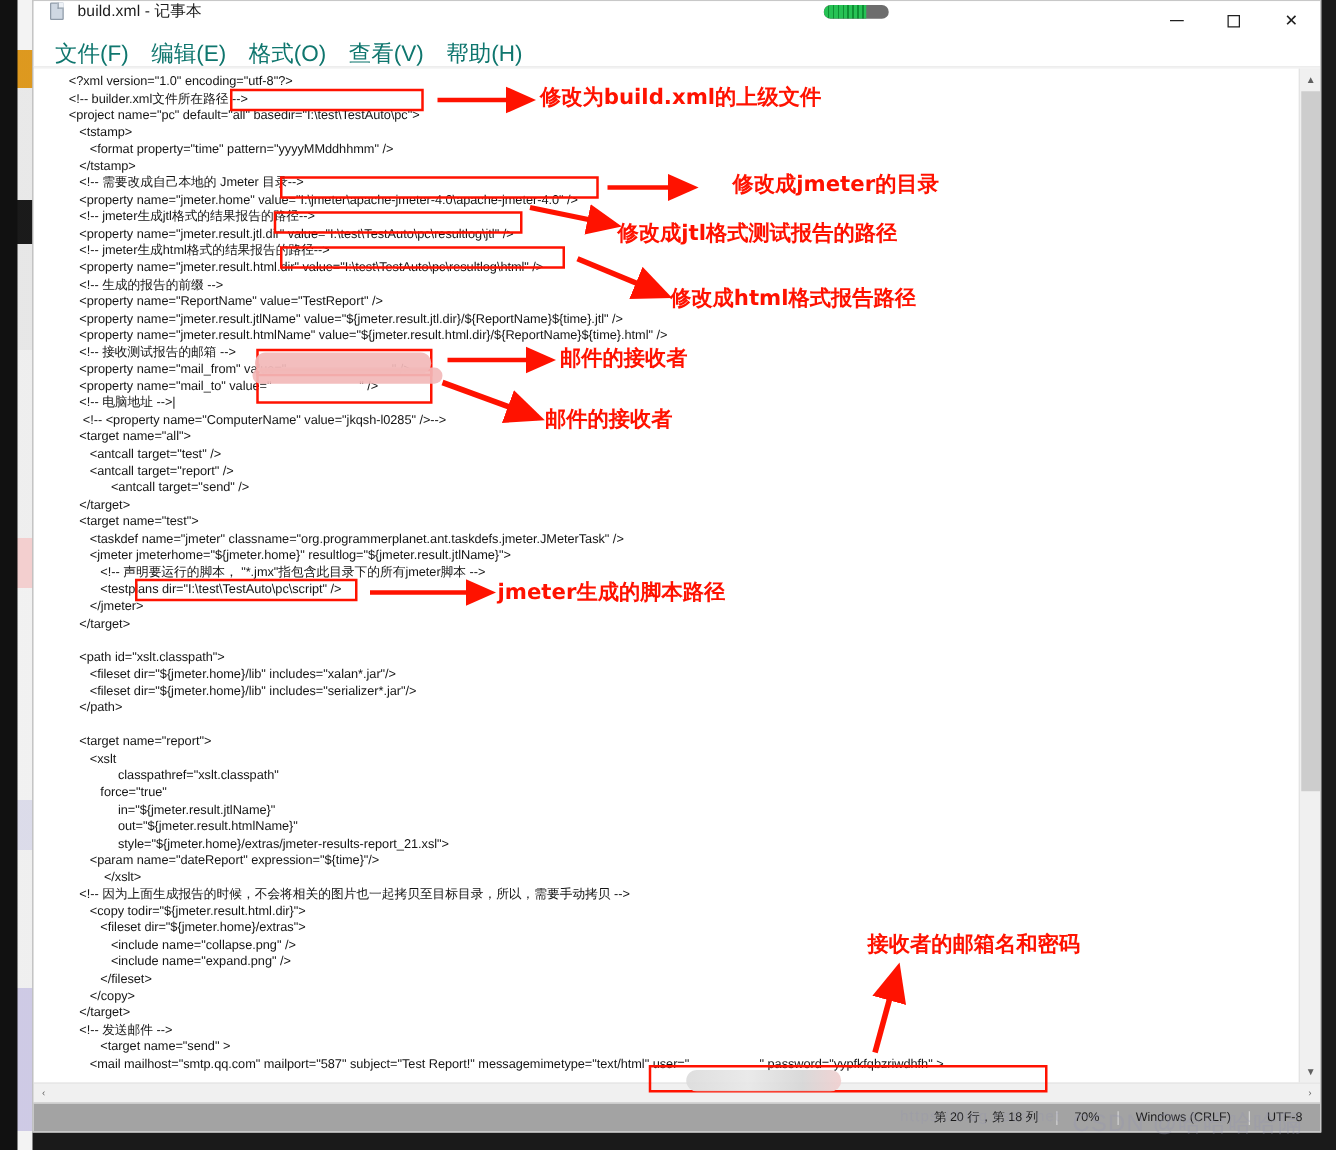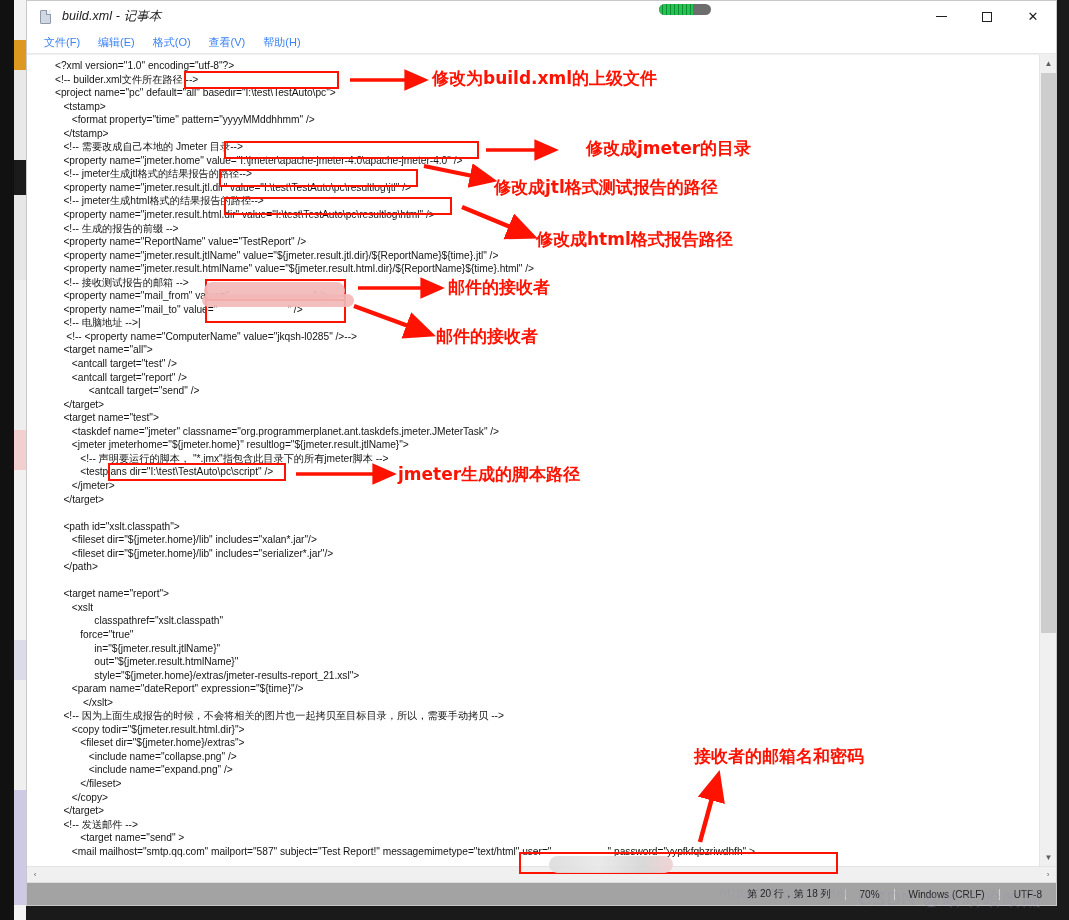--- a/index.html
+++ b/index.html
@@ -49,24 +49,23 @@
     left: 26px; top: 0;
     width: 1031px; height: 906px;
     background: #ffffff;
     border: 1px solid #c8c8c8;
     display: flex; flex-direction: column;
   }
 
   .titlebar {
     height: 31px;
     background: #ffffff;
-    display: flex; align-items: center;
-    position: relative;
-    flex: 0 0 auto;
-    font-style: italic;
+    display: flex; align-items: flex-start;
+    position: relative;
+    flex: 0 0 auto;
   }
   .title-icon {
     width: 16px; height: 16px;
     margin-left: 11px; margin-right: 8px;
     position: relative;
     flex: 0 0 auto;
   }
   .title-icon .page {
     position: absolute; left: 2px; top: 1px;
     width: 11px; height: 14px;
@@ -119,21 +118,21 @@
   
   .menubar {
     height: 22px;
     background: #ffffff;
     display: flex; align-items: center;
     padding-left: 8px;
     flex: 0 0 auto;
     border-bottom: 1px solid #e8e8e8;
   }
   .menu-item {
-    font-size: 11px; color: #3b82f6;
+    font-size: 18px; color: #0f766e;
     padding: 1px 9px;
     white-space: nowrap;
     cursor: default;
   }
 
   
   .editor-wrap {
     flex: 1 1 auto;
     position: relative;
     display: flex;

